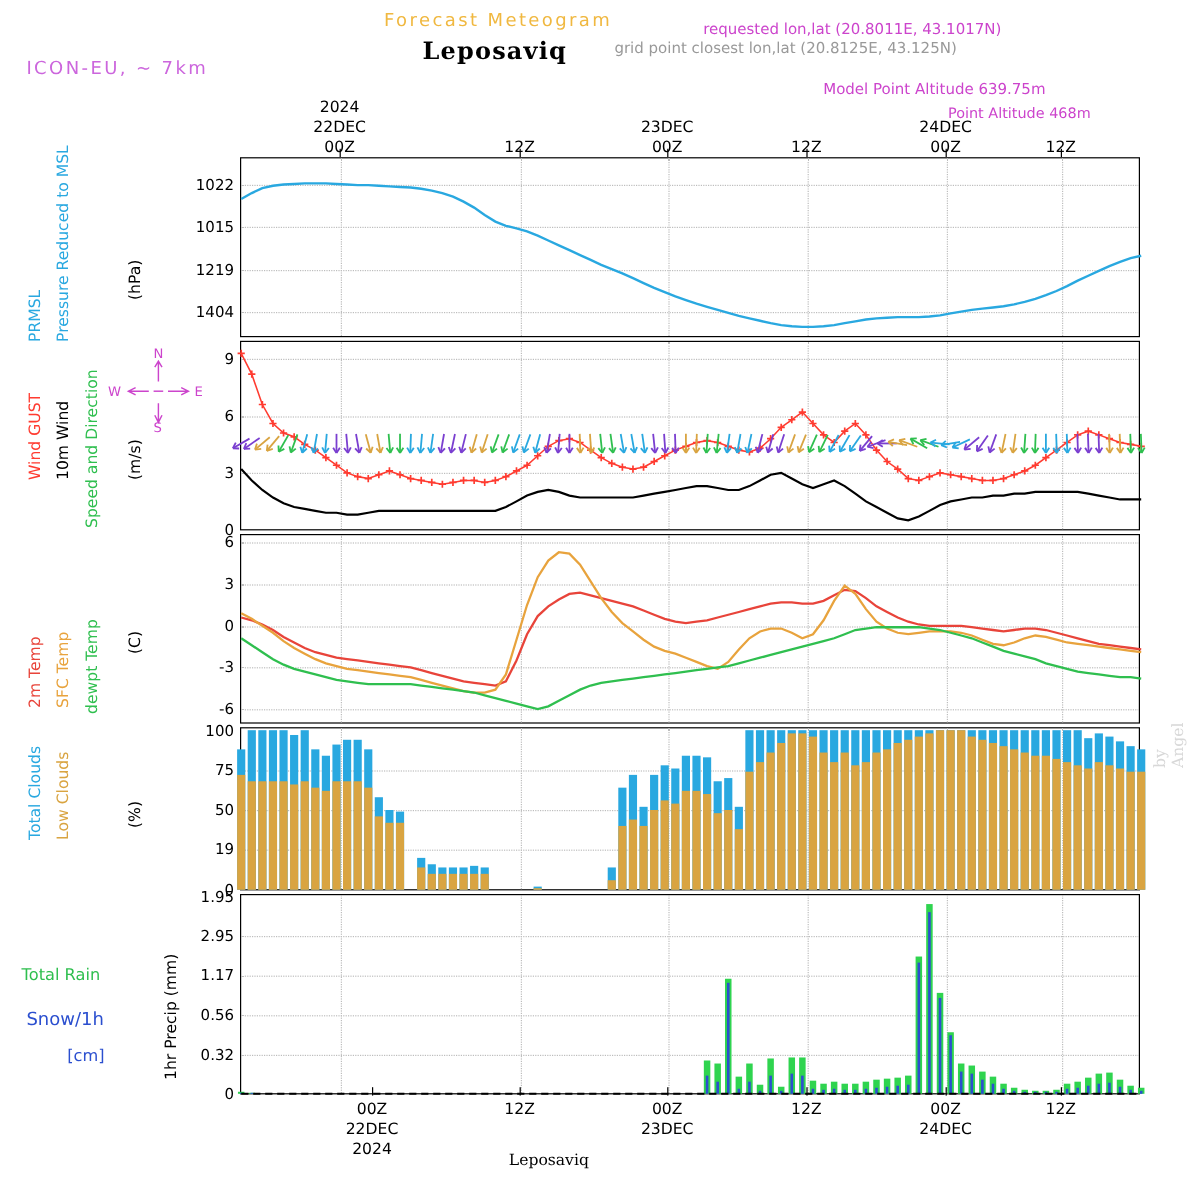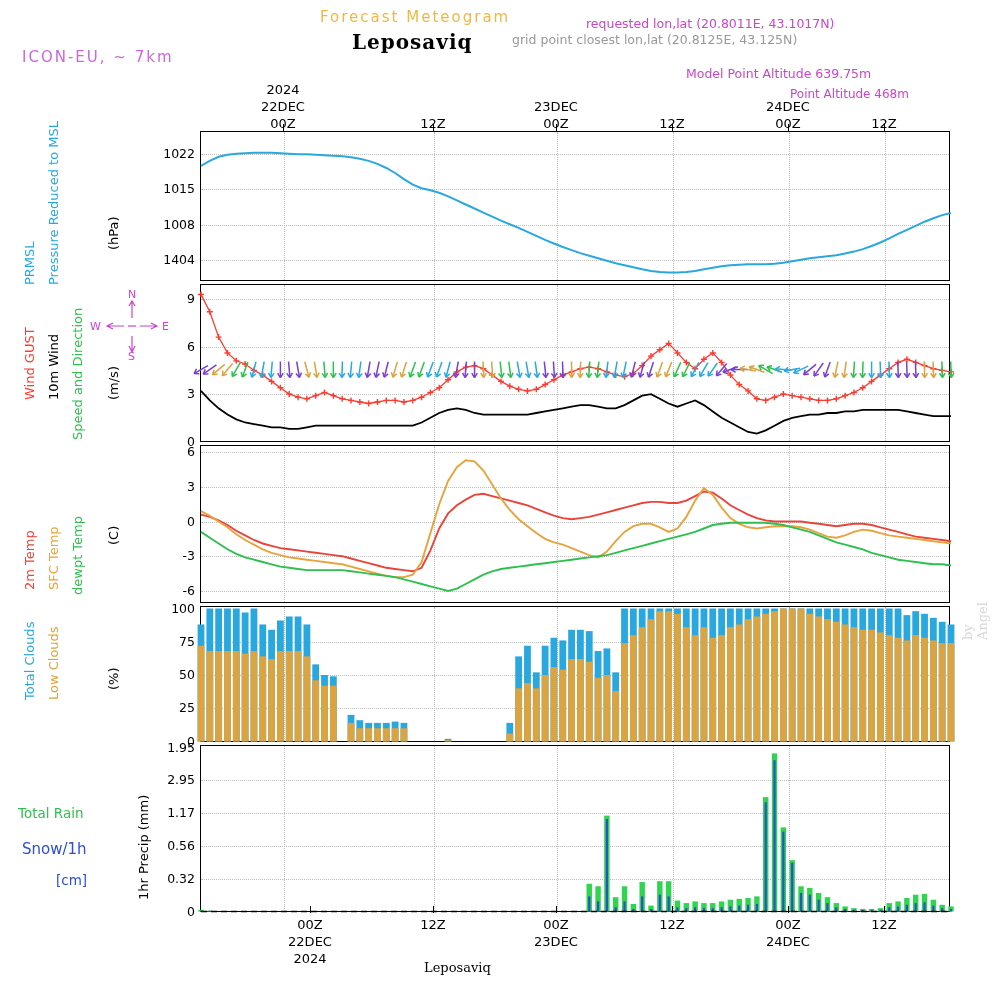--- a/index.html
+++ b/index.html
@@ -102,21 +102,21 @@
 <div class="panel" id="panel-prmsl" style="top:131px;height:150px;">
     <div class="gridv" style="left: 83px;"></div>
     <div class="gridv" style="left: 233px;"></div>
     <div class="gridv" style="left: 356px;"></div>
     <div class="gridv" style="left: 472px;"></div>
     <div class="gridv" style="left: 588px;"></div>
     <div class="gridv" style="left: 684px;"></div>
     <div class="gridh" style="top: 128.224px;"></div>
     <div class="ylab" style="left: -52px; top: 120.224px;">1404</div>
     <div class="gridh" style="top: 92.7414px;"></div>
-    <div class="ylab" style="left: -52px; top: 84.7414px;">1008</div>
+    <div class="ylab" style="left: -52px; top: 84.7414px;">1219</div>
     <div class="gridh" style="top: 57.2586px;"></div>
     <div class="ylab" style="left: -52px; top: 49.2586px;">1015</div>
     <div class="gridh" style="top: 21.7759px;"></div>
     <div class="ylab" style="left: -52px; top: 13.7759px;">1022</div>
     <svg width="750" height="150">
       <path d="M0.0,33.9L8.8,28.9L17.6,24.8L26.5,22.8L35.3,21.8L44.1,21.3L52.9,20.8L61.8,20.8L70.6,20.8L79.4,21.3L88.2,21.8L97.1,22.3L105.9,22.3L114.7,22.8L123.5,23.3L132.4,23.8L141.2,24.3L150.0,25.3L158.8,26.8L167.6,28.9L176.5,31.9L185.3,36.0L194.1,41.0L202.9,47.1L211.8,52.7L220.6,56.2L229.4,58.3L238.2,60.8L247.1,64.4L255.9,68.4L264.7,72.5L273.5,76.5L282.4,80.6L291.2,84.6L300.0,88.7L308.8,92.2L317.6,95.8L326.5,99.8L335.3,103.9L344.1,107.9L352.9,111.5L361.8,115.0L370.6,118.1L379.4,121.1L388.2,123.7L397.1,126.2L405.9,128.7L414.7,131.3L423.5,133.3L432.4,135.3L441.2,137.3L450.0,138.9L458.8,139.9L467.6,140.4L476.5,140.4L485.3,139.9L494.1,138.9L502.9,137.3L511.8,135.8L520.6,134.3L529.4,133.3L538.2,132.8L547.1,132.3L555.9,132.3L564.7,132.3L573.5,131.8L582.4,130.8L591.2,129.2L600.0,127.7L608.8,126.2L617.6,125.2L626.5,124.2L635.3,123.2L644.1,121.6L652.9,119.6L661.8,117.1L670.6,114.0L679.4,110.5L688.2,106.4L697.1,101.9L705.9,97.8L714.7,93.8L723.5,89.7L732.4,86.2L741.2,83.1L750.0,81.1" fill="none" stroke="#29a8e0" stroke-width="2"></path>
     </svg>
   </div>
 <div class="panel" id="panel-wind" style="top:284px;height:158px;">
     <div class="gridv" style="left: 83px;"></div>
@@ -682,21 +682,21 @@
   </div>
 <div class="panel" id="panel-clouds" style="top:606px;height:136px;">
     <div class="gridv" style="left: 83px;"></div>
     <div class="gridv" style="left: 233px;"></div>
     <div class="gridv" style="left: 356px;"></div>
     <div class="gridv" style="left: 472px;"></div>
     <div class="gridv" style="left: 588px;"></div>
     <div class="gridv" style="left: 684px;"></div>
     <div class="ylab" style="left: -52px; top: 126.5px;">0</div>
     <div class="gridh" style="top: 101.25px;"></div>
-    <div class="ylab" style="left: -52px; top: 93.25px;">25</div>
+    <div class="ylab" style="left: -52px; top: 93.25px;">19</div>
     <div class="gridh" style="top: 68px;"></div>
     <div class="ylab" style="left: -52px; top: 60px;">50</div>
     <div class="gridh" style="top: 34.75px;"></div>
     <div class="ylab" style="left: -52px; top: 26.75px;">75</div>
     <div class="ylab" style="left: -52px; top: -6.5px;">100</div>
     <svg width="750" height="136">
       <g>
         <rect x="-3.4011627906976742" y="17.46" width="6.8023255813953485" height="117.03999999999999" fill="#29a8e0"></rect>
         <rect x="-3.4011627906976742" y="38.74" width="6.8023255813953485" height="95.75999999999999" fill="#d9a441"></rect>
         <rect x="5.422366621067022" y="1.5" width="6.8023255813953485" height="133" fill="#29a8e0"></rect>

